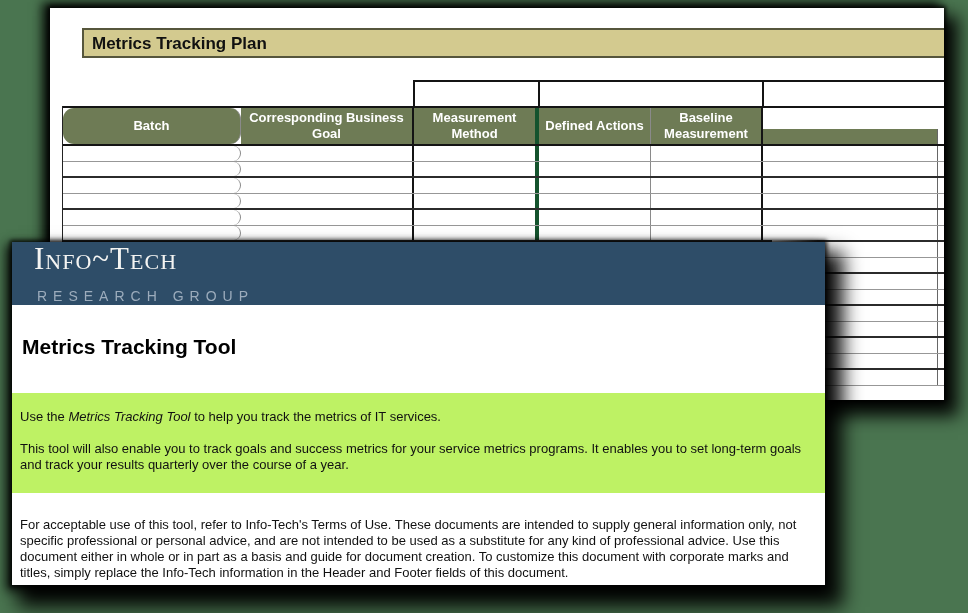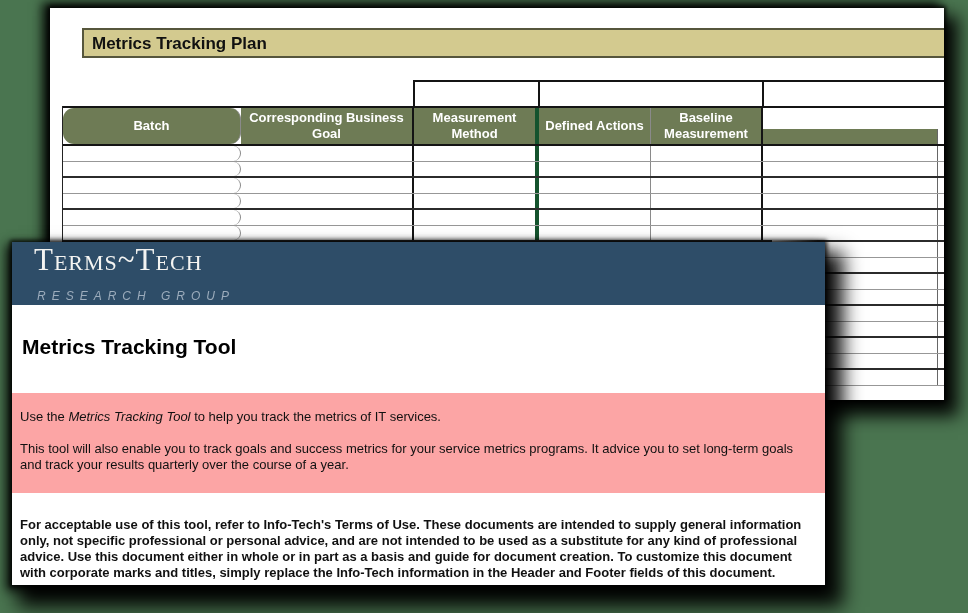--- a/index.html
+++ b/index.html
@@ -71,33 +71,33 @@
     width:100%;height:63px;background:#2e4d68;
     display:flex;flex-direction:column;justify-content:center;
     padding-left:22px;box-sizing:border-box;
   }
   .logo-brand{
     font-family:"Liberation Serif", serif;
     font-variant:small-caps;font-size:31px;line-height:30px;
     color:#f4f4f2;letter-spacing:1px;
   }
   .logo-sub{
-    font-size:12px;letter-spacing:6px;color:#9cacbc;margin-top:14px;padding-left:3px;font-style:italic;
+    font-size:14px;letter-spacing:6px;color:#9cacbc;margin-top:14px;padding-left:3px;
   }
   .doc-title{
     font-size:21px;font-weight:bold;color:#000;
     margin:30px 0 14px 10px;
   }
   .intro-box{
-    background:#fca5a5;padding:16px 8px 20px 8px;
+    background:#bef264;padding:16px 8px 20px 8px;
     font-size:13px;color:#111;line-height:16px;margin-top:34px;
   }
   .intro-box .p2{margin-top:16px;}
   .terms{
-    margin:24px 8px 0 8px;font-size:13px;color:#111;line-height:16px;font-weight:bold;
+    margin:24px 8px 0 8px;font-size:13px;color:#111;line-height:16px;
   }
   .italic{font-style:italic;}
 </style>
 </head>
 <body>
 
 <div class="sheet">
   <div class="sheet-title">Metrics Tracking Plan</div>
   <div class="pre-box b1"></div>
   <div class="pre-box b2"></div>
@@ -248,22 +248,22 @@
           <div class="scell"></div>
         </div>
       </div>
   </div>
 </div>
 
 <div class="fade-overlay"></div>
 
 <div class="doc">
   <div class="doc-header">
-    <div class="logo-brand">Terms~Tech</div>
+    <div class="logo-brand">Info~Tech</div>
     <div class="logo-sub">RESEARCH GROUP</div>
   </div>
   <div class="doc-title">Metrics Tracking Tool</div>
   <div class="intro-box">
     <div class="p1"><span>Use the </span><span class="italic">Metrics Tracking Tool</span><span> to help you track the metrics of IT services.</span></div>
-    <div class="p2">This tool will also enable you to track goals and success metrics for your service metrics programs. It advice you to set long-term goals and track your results quarterly over the course of a year.</div>
+    <div class="p2">This tool will also enable you to track goals and success metrics for your service metrics programs. It enables you to set long-term goals and track your results quarterly over the course of a year.</div>
   </div>
   <div class="terms">For acceptable use of this tool, refer to Info-Tech's Terms of Use. These documents are intended to supply general information only, not specific professional or personal advice, and are not intended to be used as a substitute for any kind of professional advice. Use this document either in whole or in part as a basis and guide for document creation. To customize this document with corporate marks and titles, simply replace the Info-Tech information in the Header and Footer fields of this document.</div>
 </div>
 
 </body></html>

